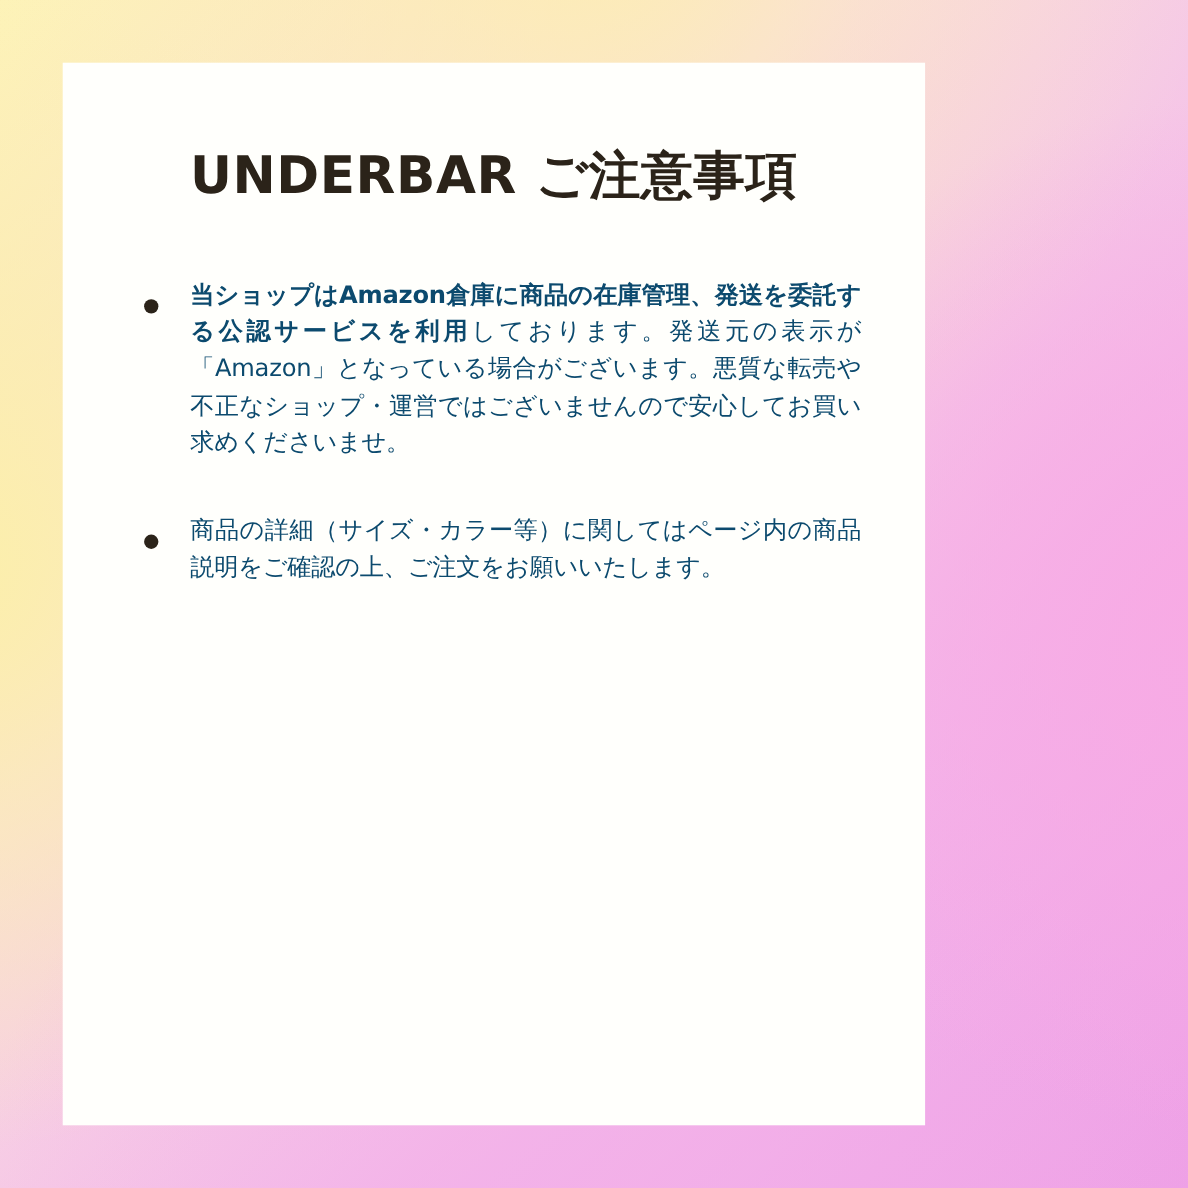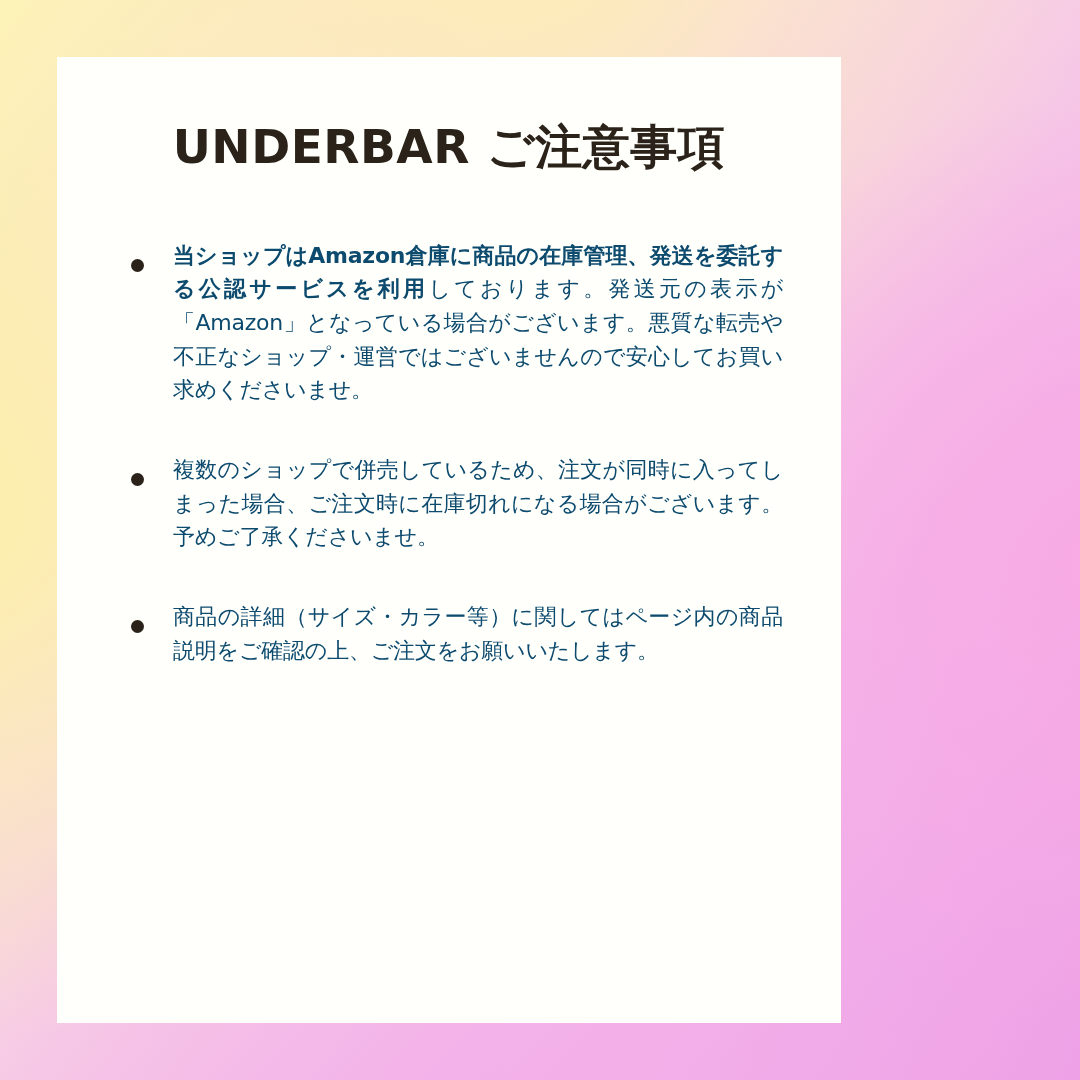--- a/index.html
+++ b/index.html
@@ -24,21 +24,21 @@
       linear-gradient(135deg, #fdf3b8 0%, #fbe6c8 18%, #f9dce0 34%, #f6c9e6 52%, #f3b6ea 70%, #f0a8e8 86%, #eea0e6 100%);
   }
   .card {
     position: absolute;
     left: 57px;
     top: 57px;
     width: 784px;
     height: 966px;
     background: #fffffc;
     box-sizing: border-box;
-    padding: 43px 58px 40px 58px;
+    padding: 56px 58px 40px 58px;
   }
   .title {
     text-align: center;
     font-size: 47px;
     font-weight: bold;
     color: #2b2319;
     letter-spacing: 0.5px;
     margin: 18px 0 0 0;
     line-height: 1.25;
     white-space: nowrap;
@@ -83,24 +83,20 @@
 
     <div class="title">UNDERBAR ご注意事項</div>
 
     <ul class="list">
 
       <li class="item">
         <span class="bullet"></span>
         <b>当ショップはAmazon倉庫に商品の在庫管理、発送を委託する公認サービスを利用</b><span>しております。発送元の表示が「Amazon」となっている場合がございます。悪質な転売や不正なショップ・運営ではございませんので安心してお買い求めくださいませ。</span>
       </li>
 
-      <li class="item">
-        <span class="bullet"></span>
-        <b></b><span>複数のショップで併売しているため、注文が同時に入ってしまった場合、ご注文時に在庫切れになる場合がございます。予めご了承くださいませ。</span>
-      </li>
 
       <li class="item">
         <span class="bullet"></span>
         <b></b><span>商品の詳細（サイズ・カラー等）に関してはページ内の商品説明をご確認の上、ご注文をお願いいたします。</span>
       </li>
 
     </ul>
   </div>
 </div>
 

